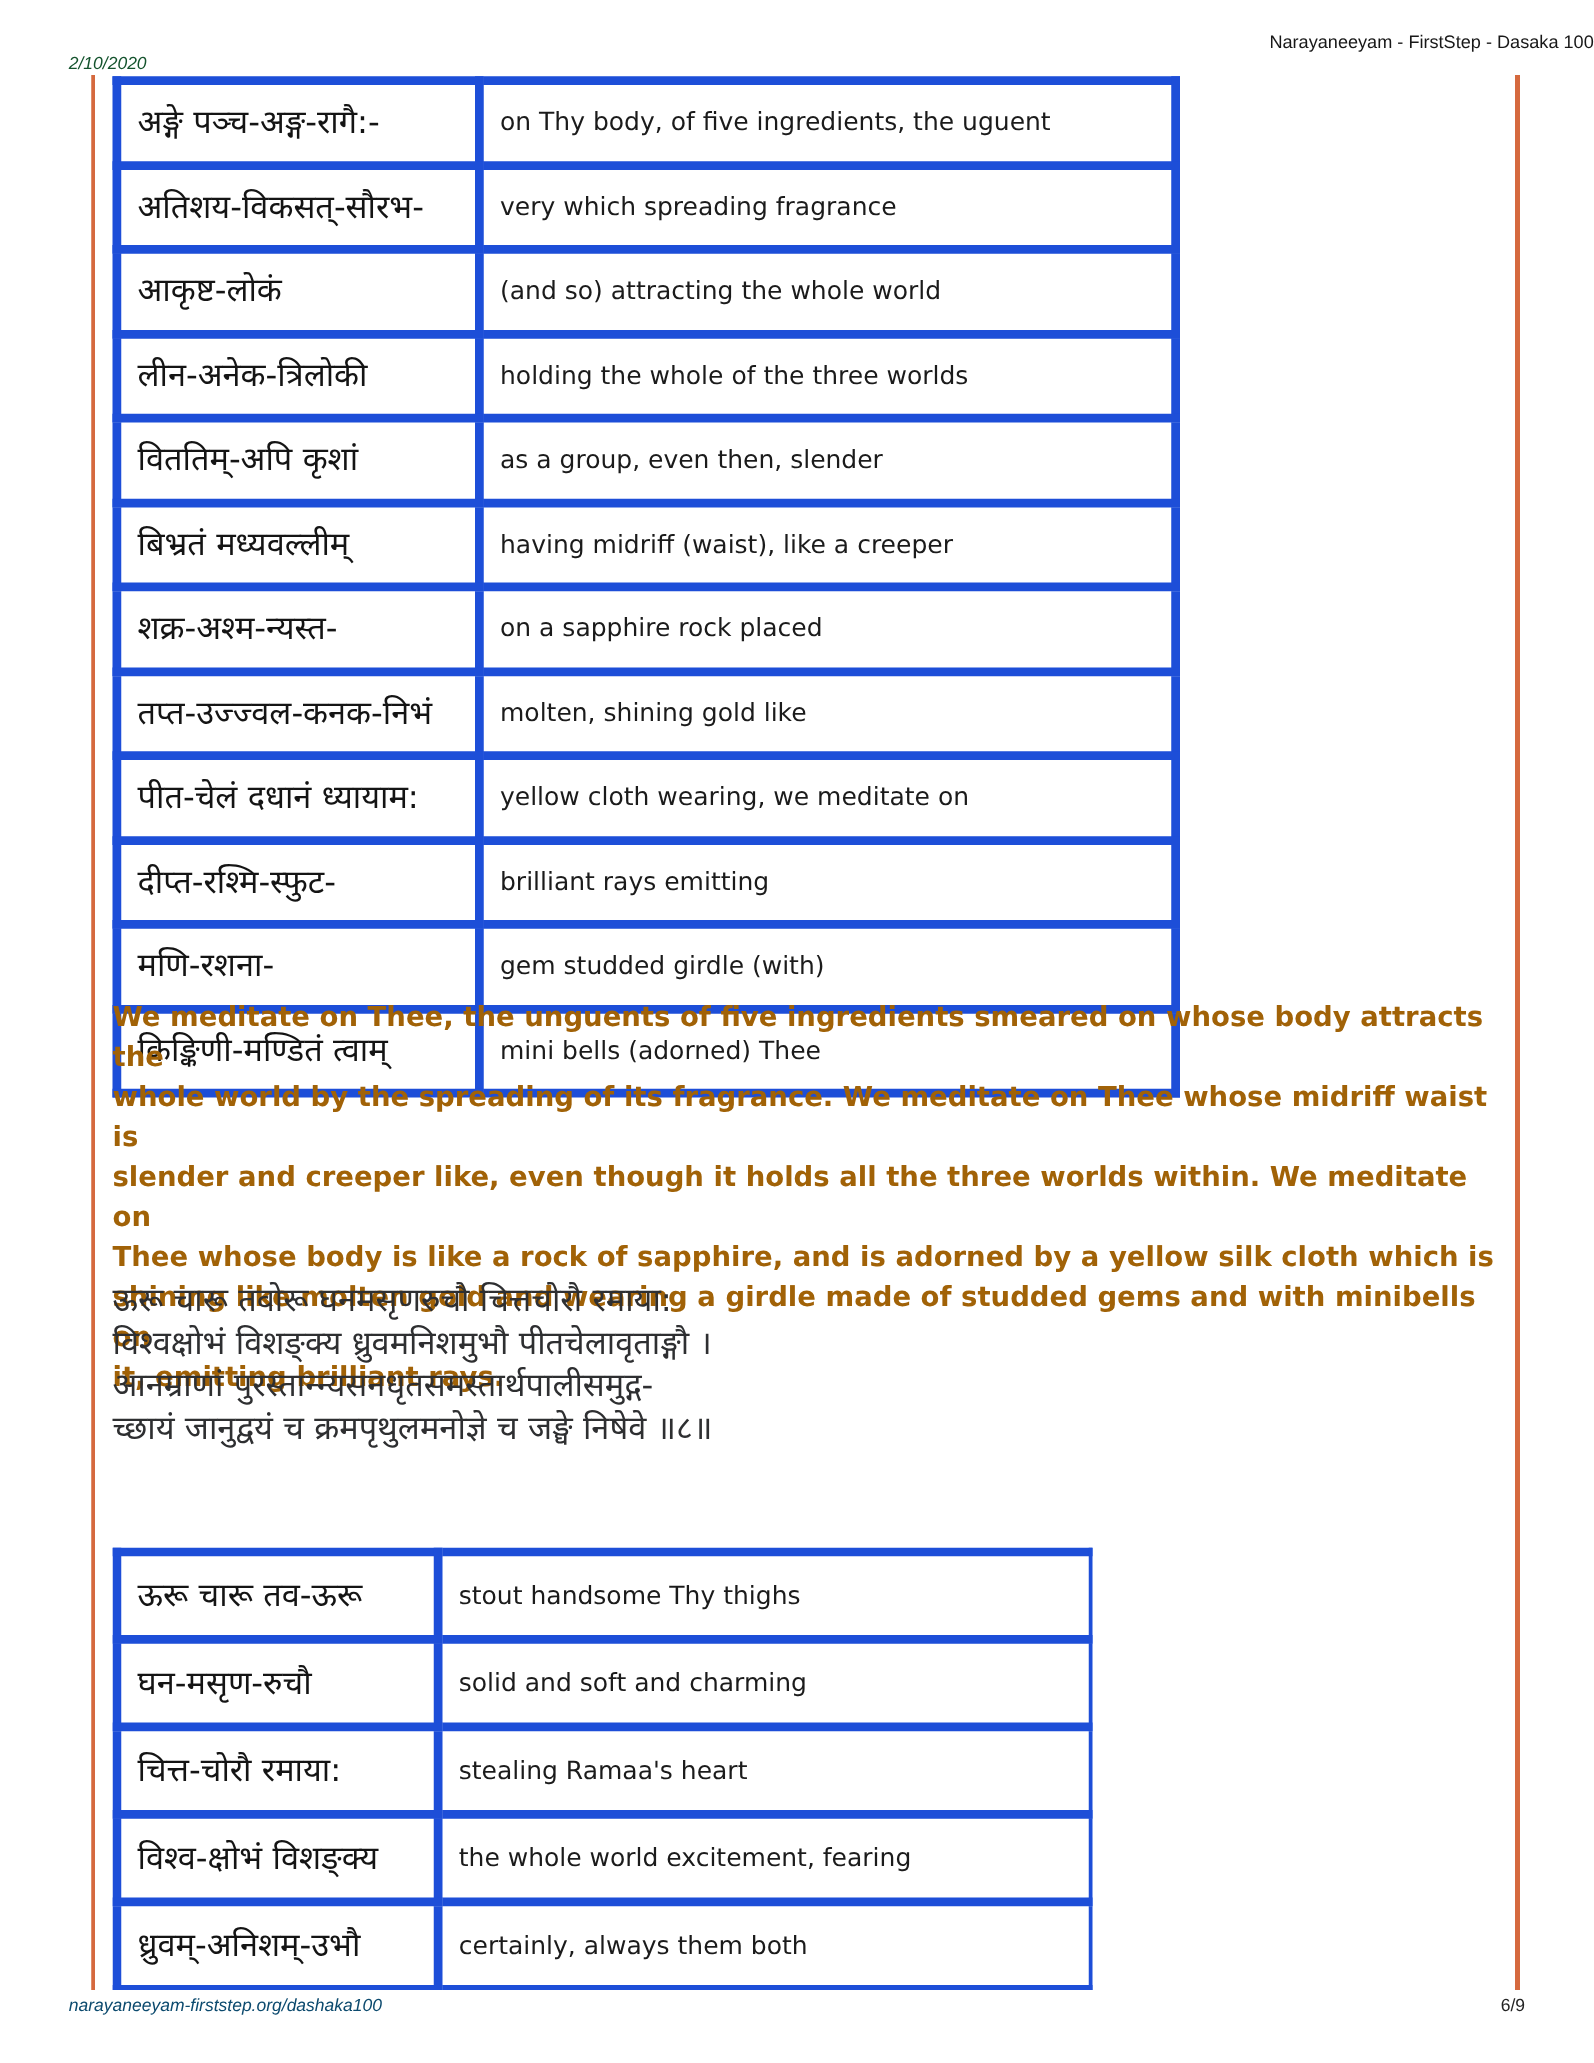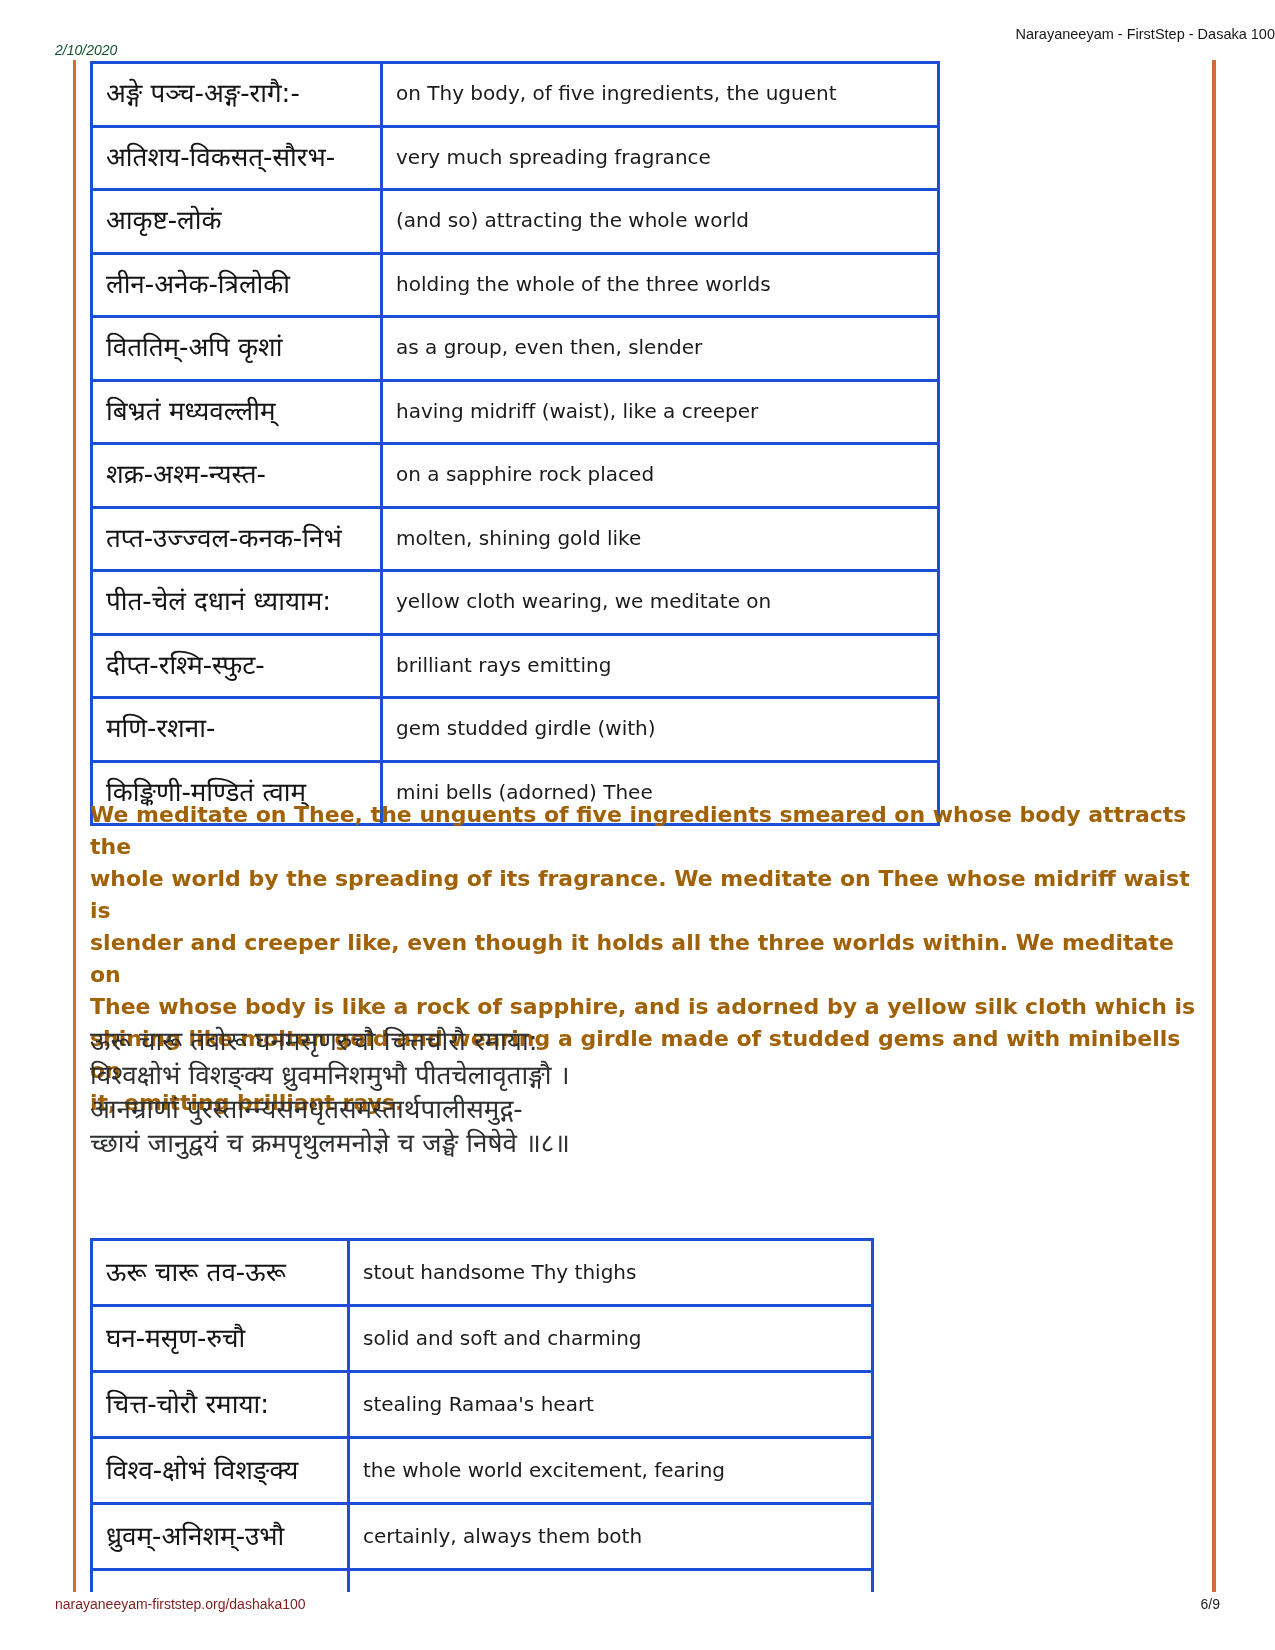--- a/index.html
+++ b/index.html
@@ -4,31 +4,31 @@
 <style>
   html,body { margin:0; padding:0; }
   body {
     width:1275px; height:1650px; background:#ffffff; position:relative;
     font-family:"Liberation Sans", sans-serif; overflow:hidden;
   }
 
   
   .hdr-date   { position:absolute; left:55px;  top:42px; font-size:14px; color:#14532d; white-space:nowrap;font-style:italic; }
   .hdr-title  { position:absolute; left:0; top:26px; width:100%; text-align:right; font-size:14.5px; color:#181818; }
-  .ftr-url    { position:absolute; left:55px;  top:1596px; font-size:14px; color:#7f1d1d; }
+  .ftr-url    { position:absolute; left:55px;  top:1596px; font-size:14px; color:#0c4a6e;font-style:italic; }
   .ftr-page   { position:absolute; right:55px; top:1596px; font-size:14px; color:#242424;margin-left:20px; }
 
   
   .accent { position:absolute; top:60px; height:1532px; background:#D5693E; }
   .accent.left  { left:73px;  width:3px; }
   .accent.right { left:1212px; width:4px; }
 
   
   table.wordtable { border-collapse:collapse; table-layout:fixed; background:#fff; }
-  table.wordtable td { border:3px solid #1d4ed8; vertical-align:middle; overflow:hidden; white-space:nowrap; }
+  table.wordtable td { border:7px solid #1d4ed8; vertical-align:middle; overflow:hidden; white-space:nowrap; }
   td.sa { font-family:"DejaVu Sans", sans-serif; font-size:26px; color:#141414; padding:0 6px 4px 13px; }
   td.en { font-family:"DejaVu Sans", sans-serif; font-size:20px; color:#1b1b1b; padding:0 6px 2px 13px; }
 
   #table1 { position:absolute; left:90px; top:61px; width:847px; }
   #table1 td { height:56.5px; }
 
   #table2-wrap { position:absolute; left:90px; top:1238px; width:784px; height:354px; overflow:hidden; }
   #table2 { width:781px; }
   #table2 td { height:59px; }
 
@@ -62,21 +62,21 @@
         <col style="width:290px">
         <col style="width:557px">
       </colgroup>
     <tbody>
         <tr>
           <td class="sa">अङ्गे पञ्च-अङ्ग-रागै:-</td>
           <td class="en">on Thy body, of five ingredients, the uguent</td>
         </tr>
         <tr>
           <td class="sa">अतिशय-विकसत्-सौरभ-</td>
-          <td class="en">very much spreading fragrance</td>
+          <td class="en">very which spreading fragrance</td>
         </tr>
         <tr>
           <td class="sa">आकृष्ट-लोकं</td>
           <td class="en">(and so) attracting the whole world</td>
         </tr>
         <tr>
           <td class="sa">लीन-अनेक-त्रिलोकी</td>
           <td class="en">holding the whole of the three worlds</td>
         </tr>
         <tr>

